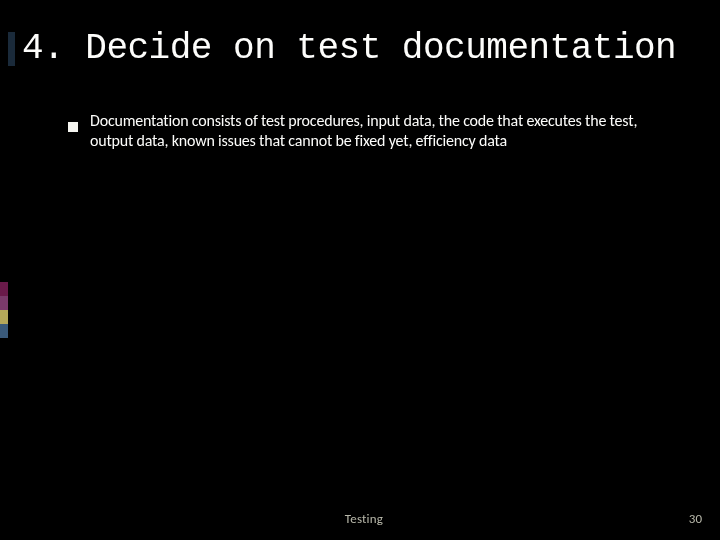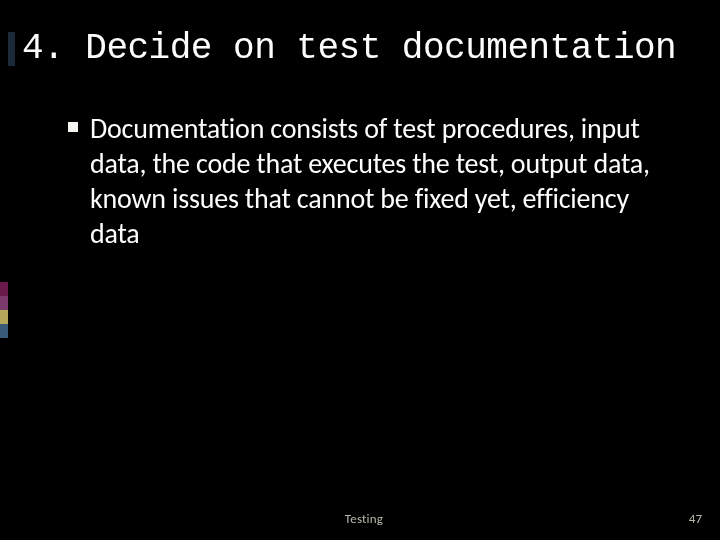--- a/index.html
+++ b/index.html
@@ -45,21 +45,21 @@
   }
   .bullet .marker {
     flex: 0 0 auto;
     width: 10px;
     height: 10px;
     background: #f5f5f0;
     margin-top: 11px;
     margin-right: 12px;
   }
   .bullet .text {
-    font-size: 28px;
+    font-size: 16px;
     line-height: 1.25;
     color: #fdfdfb;
     font-weight: 400;
     letter-spacing: -0.2px;
   }
   .sub {
     padding: 12px 0 0 62px;
   }
   .sub .bullet .marker {
     width: 9px;
@@ -124,14 +124,14 @@
   </div>
 
   <div class="left-stripes">
     <div class="s1"></div>
     <div class="s2"></div>
     <div class="s3"></div>
     <div class="s4"></div>
   </div>
 
   <div class="footer-label">Testing</div>
-  <div class="footer-page">47</div>
+  <div class="footer-page">30</div>
 </div>
 
 </body></html>

